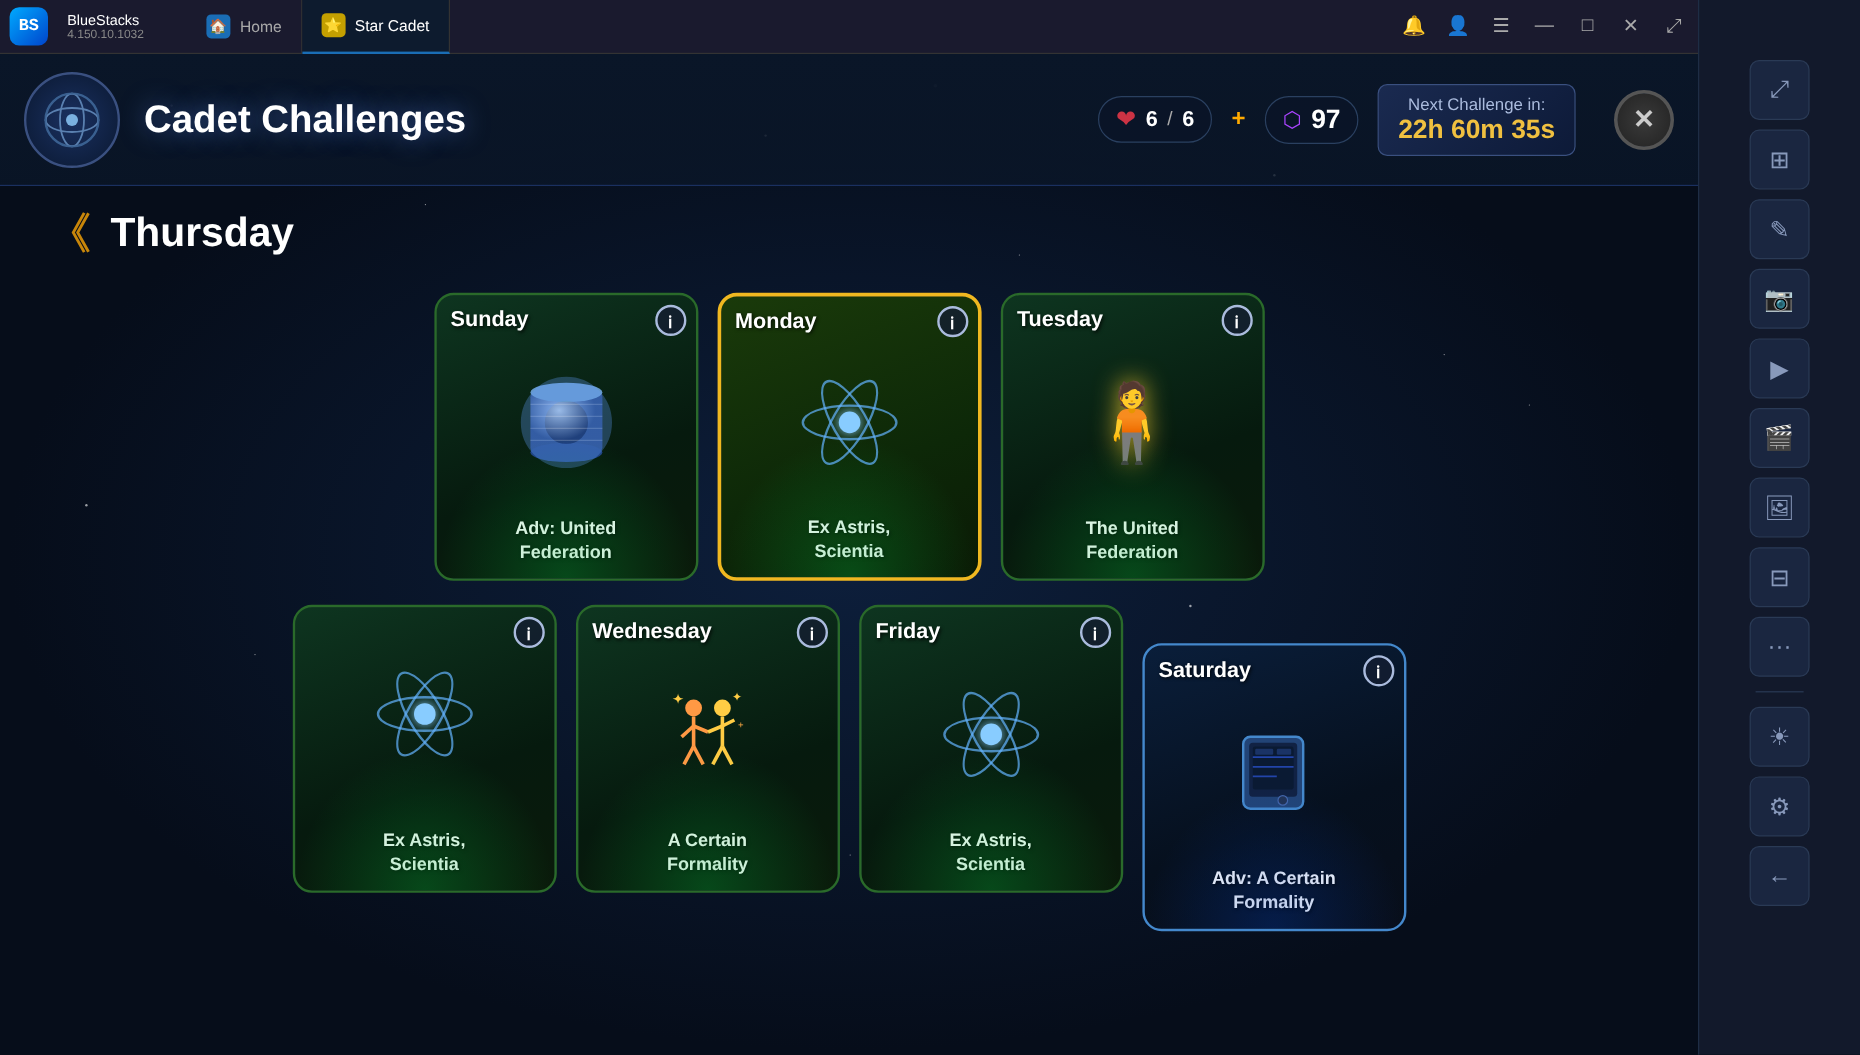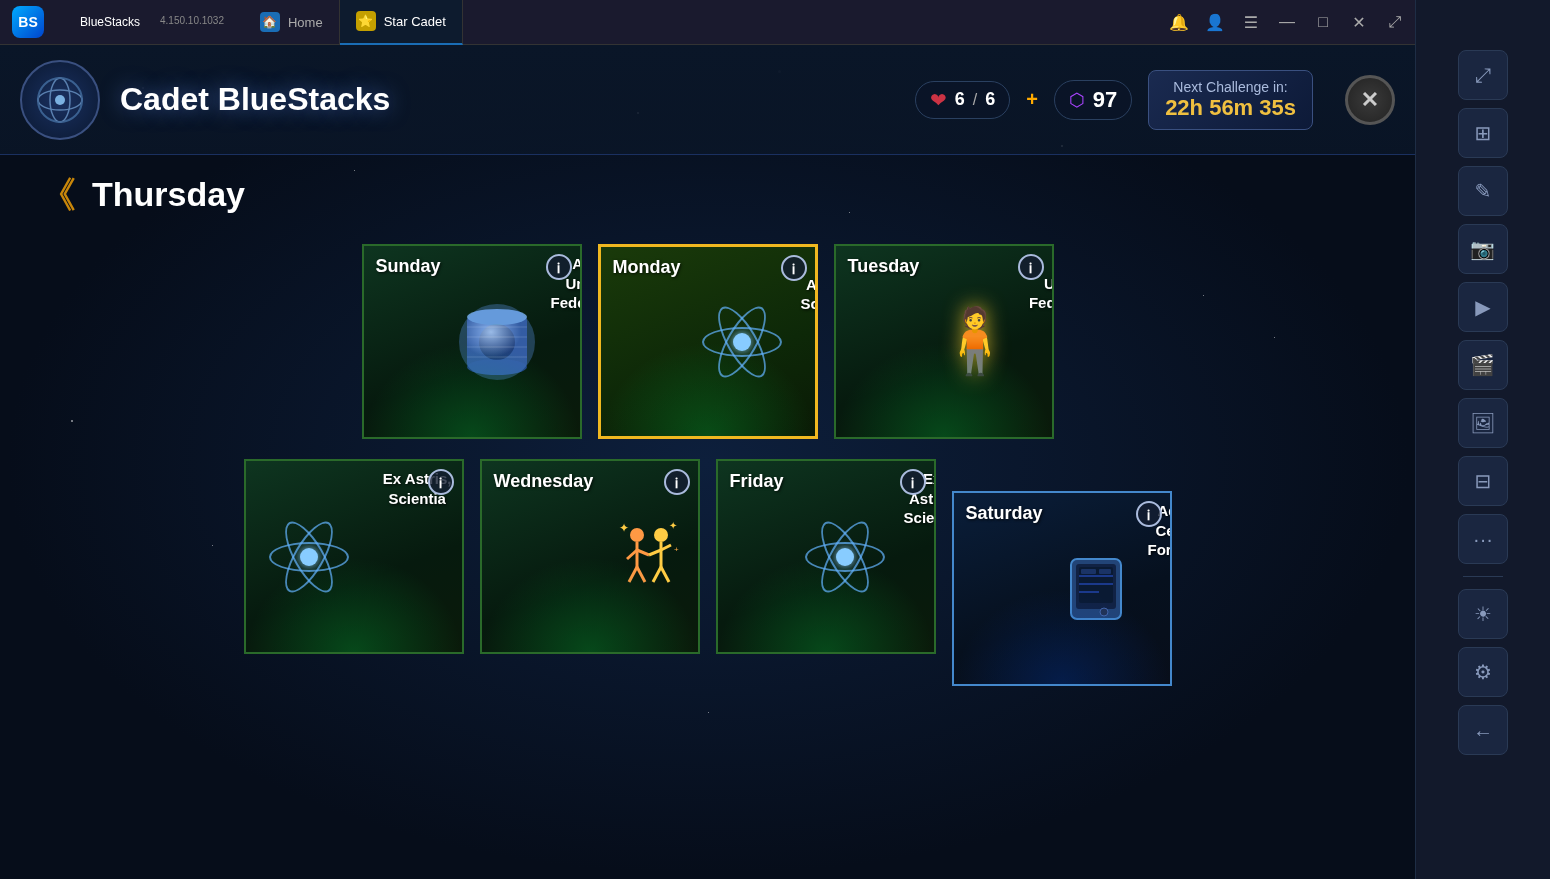--- a/index.html
+++ b/index.html
@@ -19,21 +19,21 @@
       background: #1a1a2e;
       display: flex;
       align-items: center;
       position: absolute;
       top: 0; left: 0;
       border-bottom: 1px solid #333;
     }
     .bs-logo {
       width: 40px; height: 40px;
       margin: 0 8px;
-      display: flex; align-items: center; justify-content: center;
+      display: flex; align-items: center; justify-content: flex-start; font-family: Liberation Mono, monospace;
     }
     .bs-logo-inner {
       width: 32px; height: 32px;
       border-radius: 8px;
       background: linear-gradient(135deg, #00aaff, #0044cc);
       display: flex; align-items: center; justify-content: center;
       font-size: 14px; color: white; font-weight: bold;
     }
     .bs-title {
       color: #ffffff;
@@ -250,27 +250,27 @@
     }
     .schedule-row {
       display: flex;
       gap: 16px;
       justify-content: center;
     }
 
     
     .day-card {
       width: 220px;
-      height: 195px;
-      border-radius: 0;
+      height: 240px;
+      border-radius: 16px;
       border: 2px solid #2a6a2a;
       background: linear-gradient(160deg, #0e3520 0%, #061a0e 60%, #0a1a0a 100%);
       position: relative;
       display: flex;
-      flex-direction: row;
+      flex-direction: column;
       overflow: hidden;
       cursor: pointer;
     }
     .day-card.selected-gold {
       border: 3px solid #f0b820;
       background: linear-gradient(160deg, #1a3a0a 0%, #0d2808 60%, #0a1a05 100%);
     }
     .day-card.selected-blue {
       border: 2px solid #4488cc;
       background: linear-gradient(160deg, #0a1e3a 0%, #06101e 60%, #080e1a 100%);
@@ -358,21 +358,21 @@
       text-shadow: 0 0 20px rgba(240,200,48,0.8);
     }
   </style>
 </head>
 <body>
 
 <div class="bluestacks-bar">
   <div class="bs-logo">
     <div class="bs-logo-inner">BS</div>
   </div>
-  <div style="display:flex; flex-direction:row; margin-right:20px;margin-left:24px;">
+  <div style="display:flex; flex-direction:column; margin-right:20px;">
     <span class="bs-title">BlueStacks</span>
     <span class="bs-version">4.150.10.1032</span>
   </div>
 
   <div class="tab">
     <div class="tab-icon home">🏠</div>
     <span>Home</span>
   </div>
   <div class="tab active">
     <div class="tab-icon startrek">⭐</div>
@@ -428,41 +428,41 @@
   <div class="game-header">
     <div class="header-logo">
       <svg width="50" height="50" viewBox="0 0 50 50">
         <circle cx="25" cy="25" r="22" fill="none" stroke="#3a6090" stroke-width="2"></circle>
         <ellipse cx="25" cy="25" rx="10" ry="22" fill="none" stroke="#5a80b0" stroke-width="1.5"></ellipse>
         <ellipse cx="25" cy="25" rx="22" ry="10" fill="none" stroke="#5a80b0" stroke-width="1.5"></ellipse>
         <circle cx="25" cy="25" r="5" fill="#7ab0e0"></circle>
         <circle cx="25" cy="25" r="22" fill="none" stroke="#3a6090" stroke-width="1"></circle>
       </svg>
     </div>
-    <div class="header-title">Cadet BlueStacks</div>
+    <div class="header-title">Cadet Challenges</div>
 
     <div class="header-stats">
 
       <div class="stat-pill">
         <span style="color:#cc3344; font-size:20px;">❤</span>
         <span style="color:white;font-size:18px;font-weight:bold;">6</span>
         <span class="stat-slash">/</span>
         <span style="color:white;font-size:18px;font-weight:bold;">6</span>
       </div>
 
       <span class="stat-plus">+</span>
 
       <div class="stat-pill">
         <span style="color:#aa44ff; font-size:18px;">⬡</span>
         <span style="color:white;font-size:22px;font-weight:bold;">97</span>
       </div>
 
       <div class="next-challenge-box">
         <div class="next-challenge-label">Next Challenge in:</div>
-        <div class="next-challenge-time">22h 56m 35s</div>
+        <div class="next-challenge-time">22h 60m 35s</div>
       </div>
 
       <div class="close-btn">
         <span style="color:#cccccc; font-size:22px; font-weight:bold;">✕</span>
       </div>
     </div>
   </div>
 
   <div class="main-content">
 

